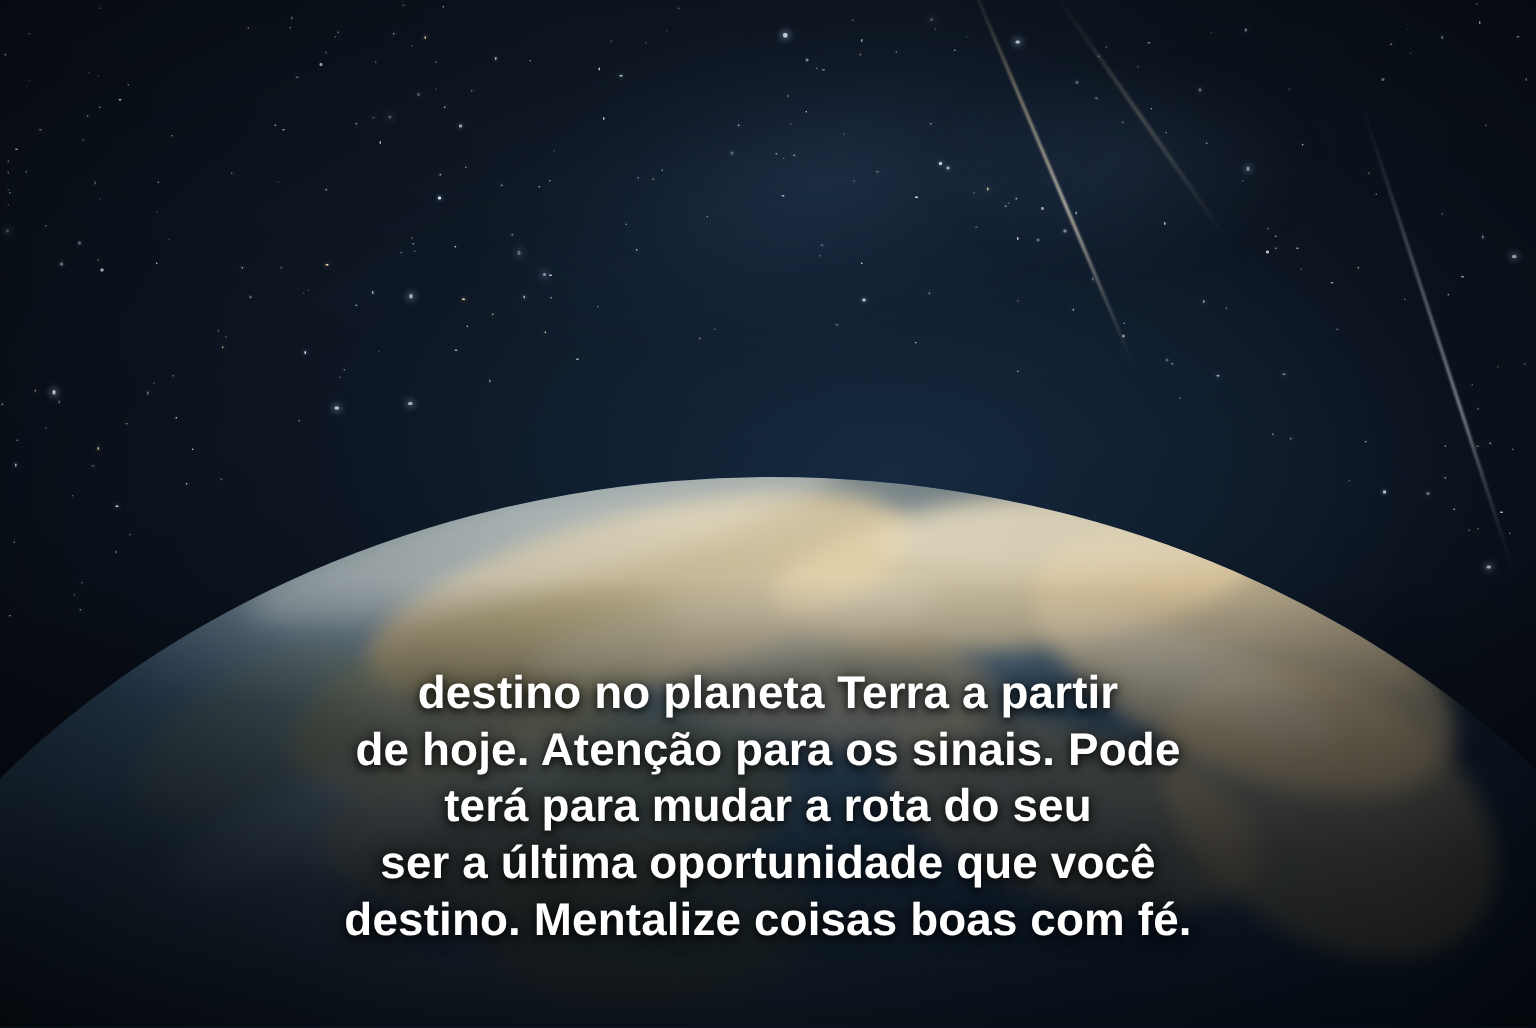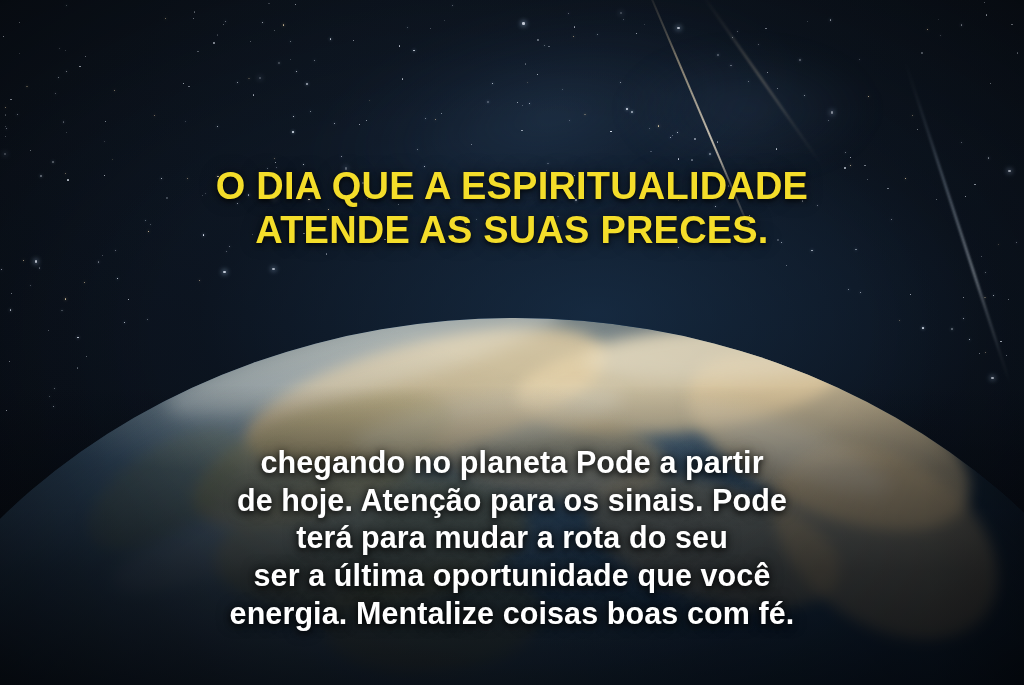--- a/index.html
+++ b/index.html
@@ -576,28 +576,24 @@
     <div class="limb"></div>
     <div class="limb-warm"></div>
   </div>
 
   <div class="copy-scrim"></div>
   <div class="vignette"></div>
 
   <div class="content">
 
 
-    <div class="headline">
-      <span class="hl-line">O DIA QUE A ESPIRITUALIDADE</span>
-      <span class="hl-line">ATENDE AS SUAS PRECES.</span>
-    </div>
 
     <div class="body-copy">
-      <span class="bc-line">chegando no planeta Pode a partir</span>
+      <span class="bc-line">destino no planeta Terra a partir</span>
       <span class="bc-line">de hoje. Atenção para os sinais. Pode</span>
       <span class="bc-line">terá para mudar a rota do seu</span>
       <span class="bc-line">ser a última oportunidade que você</span>
-      <span class="bc-line">energia. Mentalize coisas boas com fé.</span>
+      <span class="bc-line">destino. Mentalize coisas boas com fé.</span>
     </div>
 
 
   </div>
 </div>
 
 </body></html>

